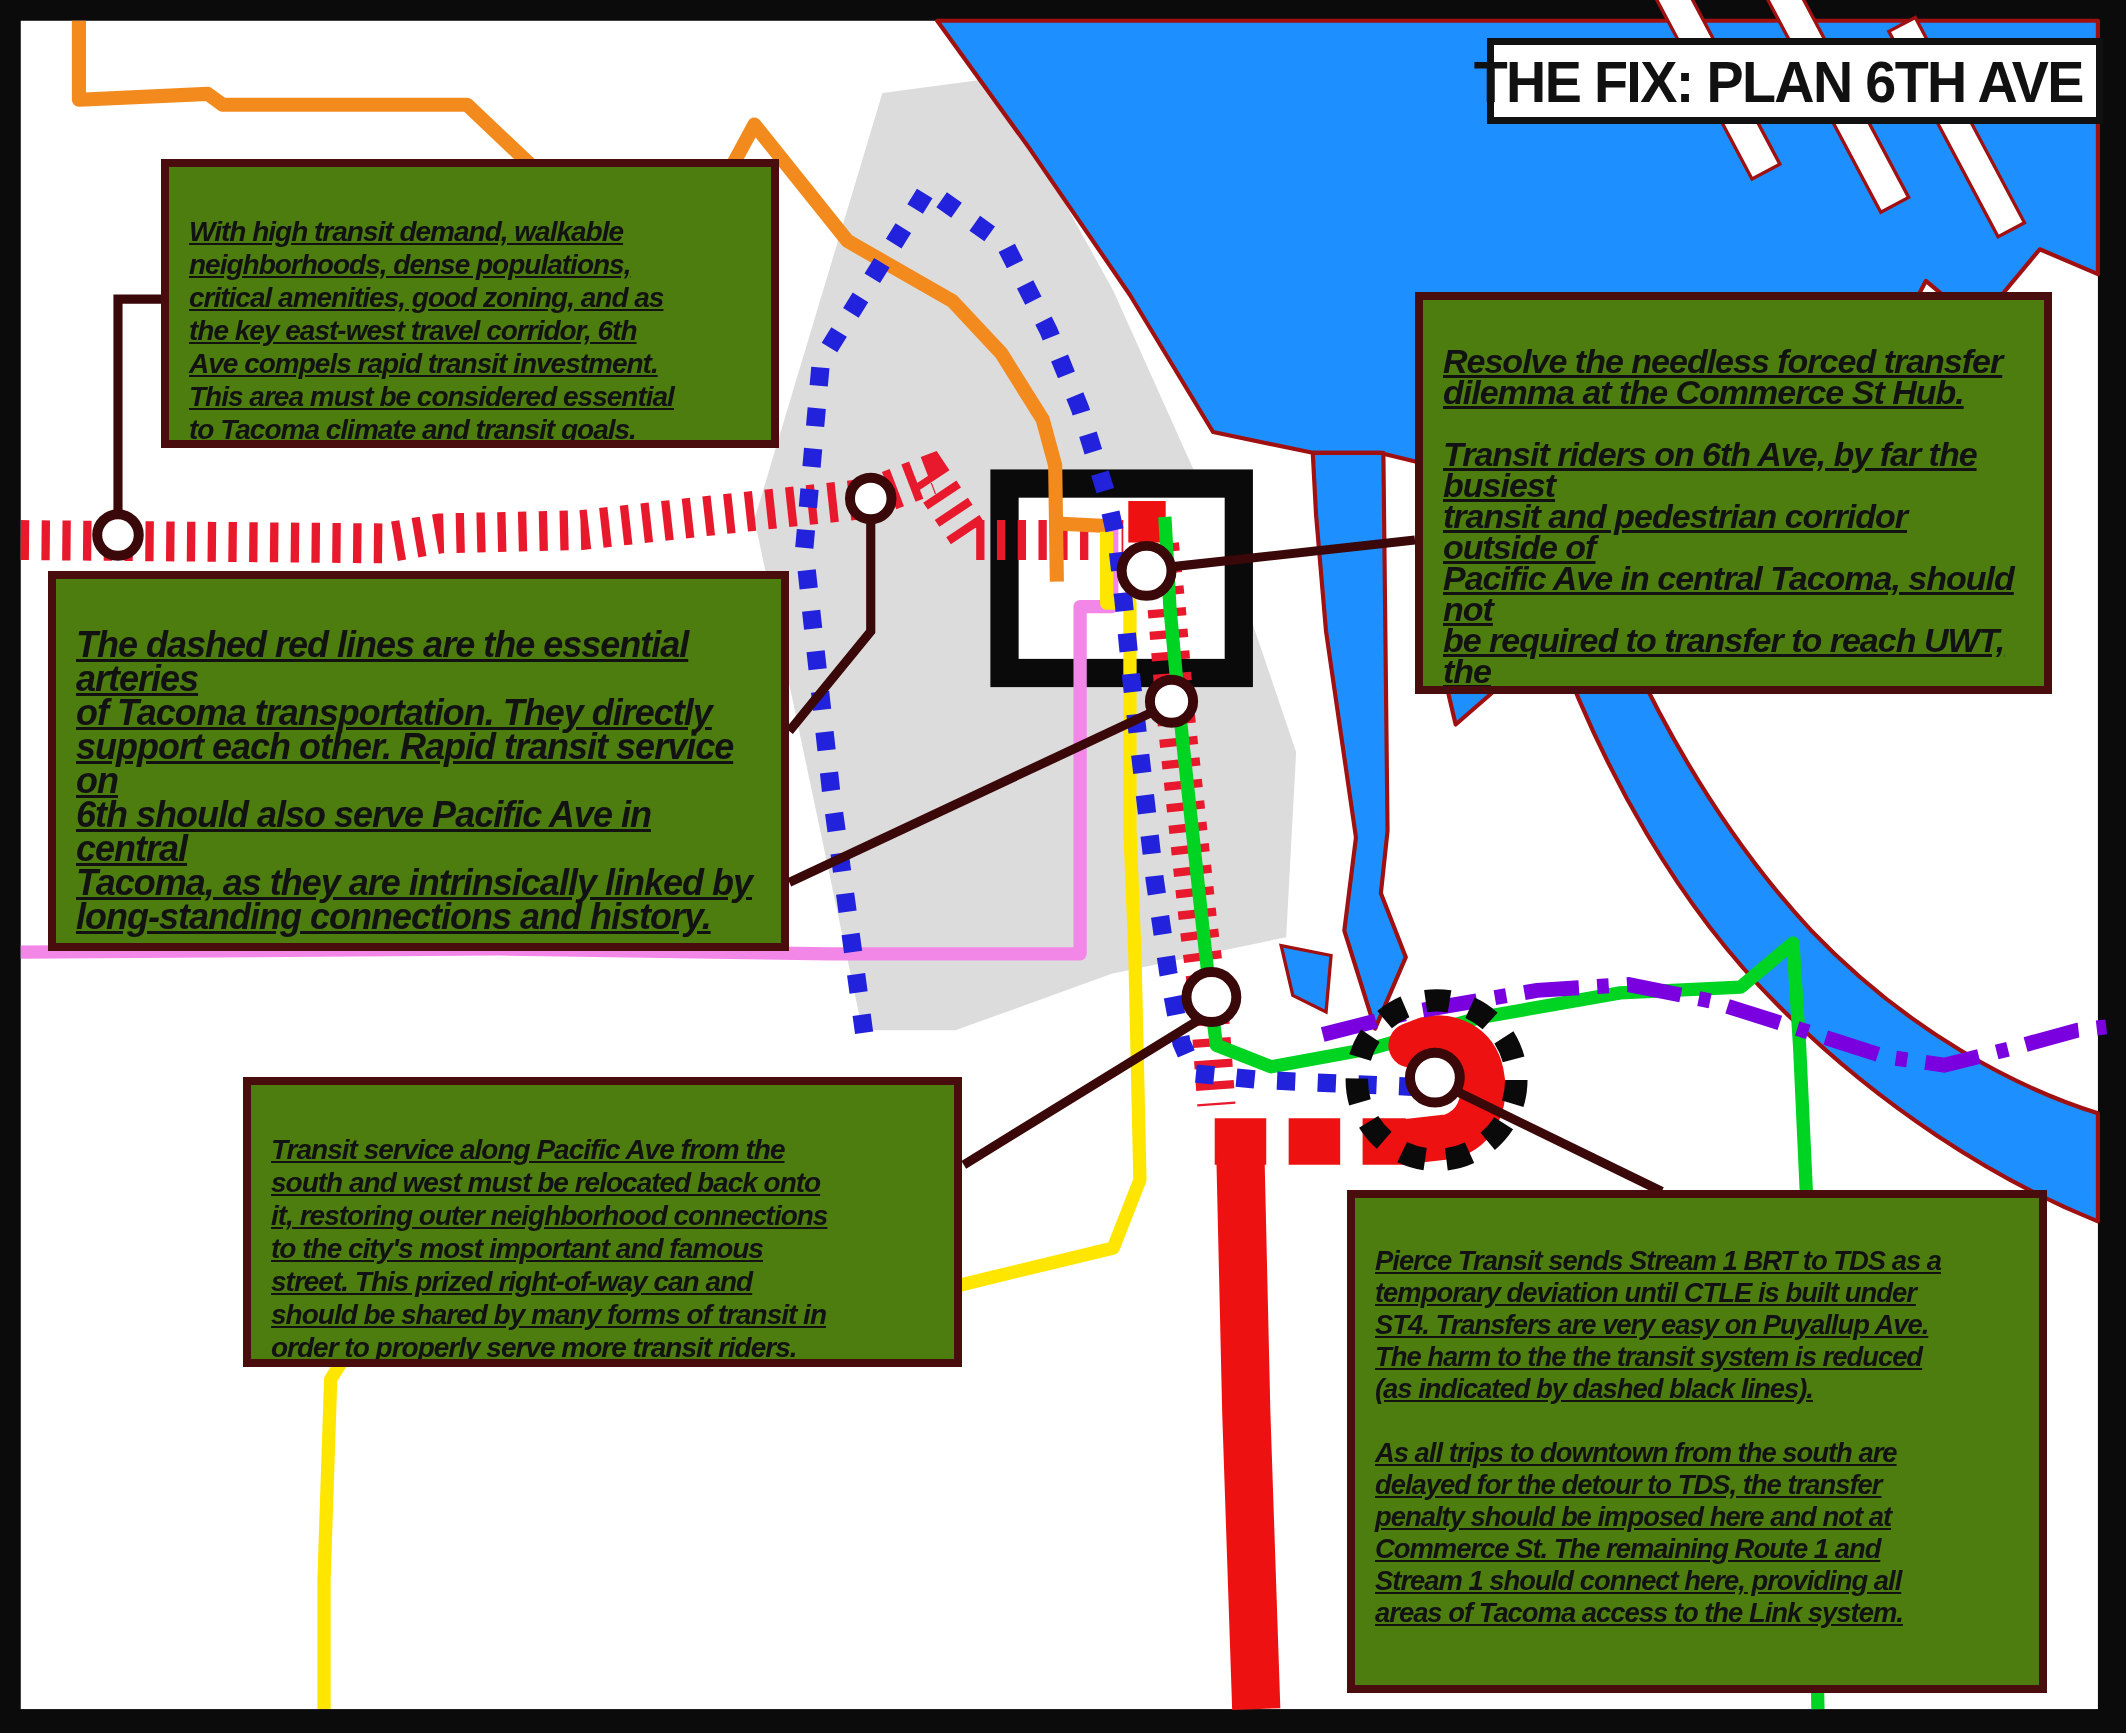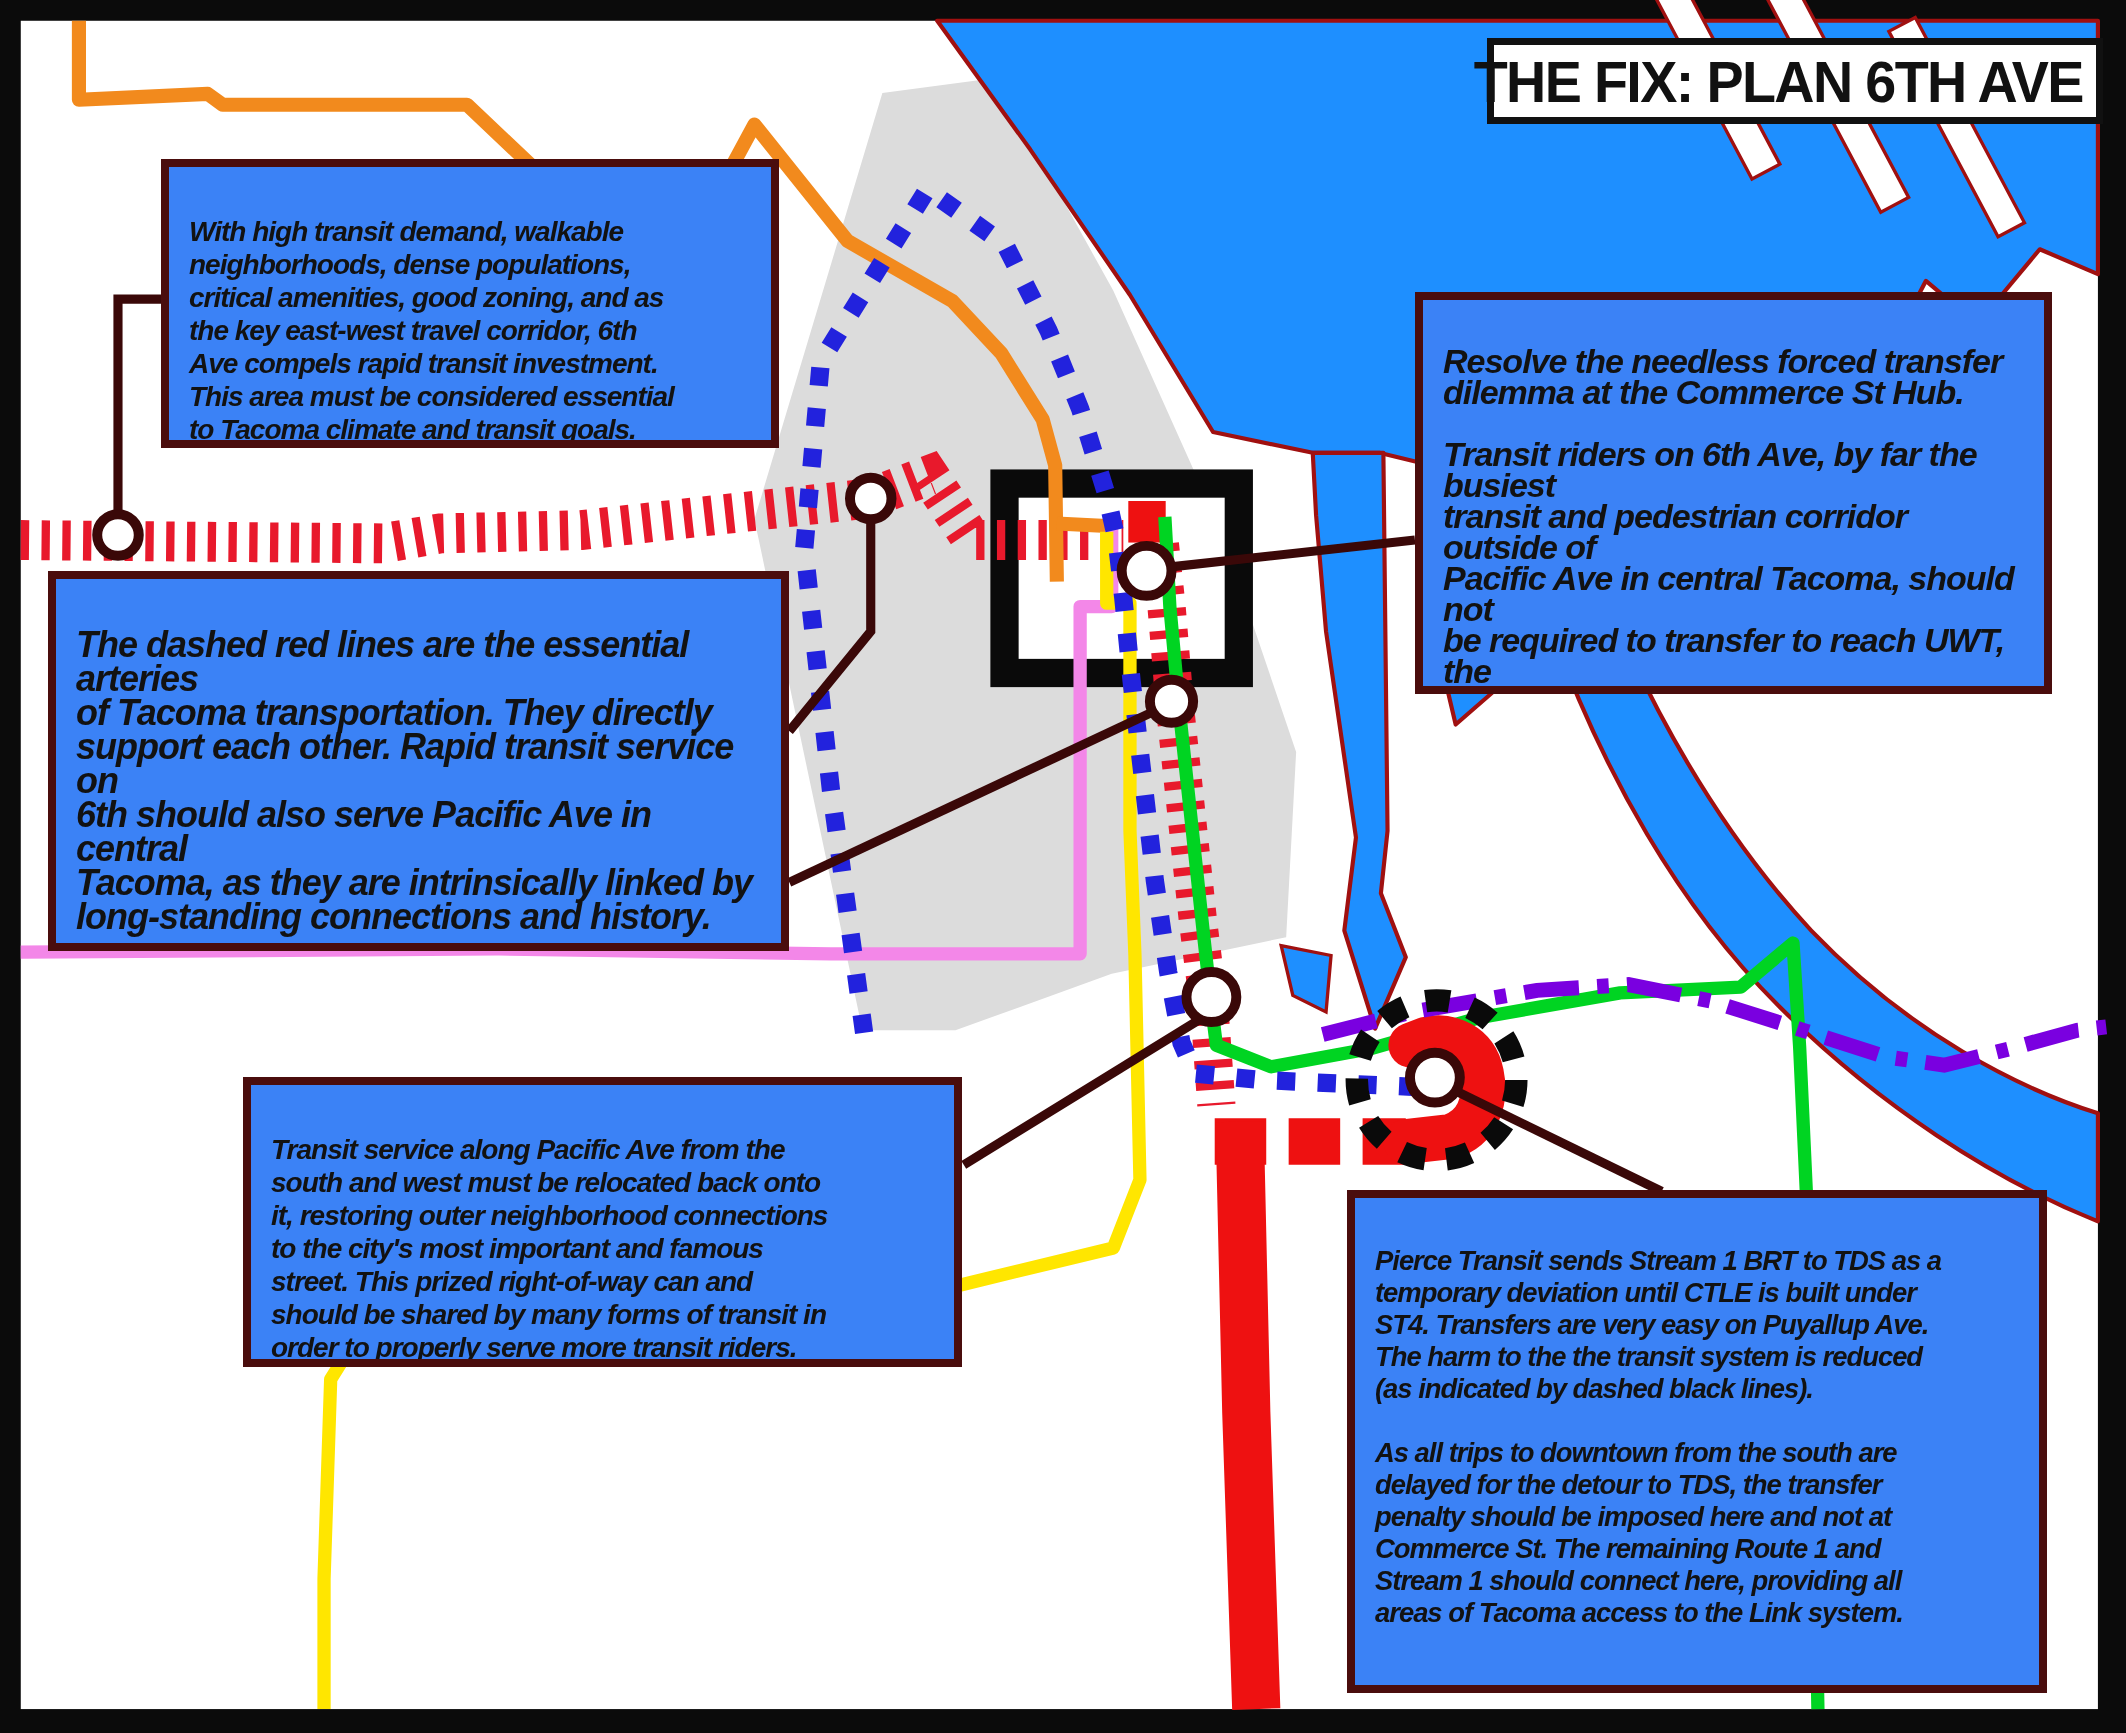--- a/index.html
+++ b/index.html
@@ -1,21 +1,21 @@
 <!DOCTYPE html>
 <html style="font-size:13.3px"><head>
 <meta charset="utf-8">
 <style>
   html,body{margin:0;padding:0;background:#000;}
   .stage{position:relative;width:2127px;height:1734px;background:#0b0b0b;overflow:hidden;
          font-family:"Liberation Sans","DejaVu Sans",sans-serif;}
   .map-canvas{position:absolute;left:0;top:0;width:2127px;height:1734px;}
-  .callout{position:absolute;background:#3b82f6;border:8.3px solid #4a0d0d;box-sizing:border-box;
+  .callout{position:absolute;background:#4d7c0f;border:8.3px solid #4a0d0d;box-sizing:border-box;
            color:#121212;font-weight:bold;font-style:italic;letter-spacing:-1px;
-           white-space:pre-line;overflow:hidden;}
+           white-space:pre-line;overflow:hidden;text-decoration:underline;}
   .callout .inner{padding:15px 20px;}
   #box-top-left   {left:161px;top:159px;width:618px;height:289px;font-size:28px;line-height:33px;}
   #box-mid-left   {left:48px;top:571px;width:741px;height:380px;font-size:36px;line-height:34px;}
   #box-right      {left:1415px;top:292px;width:637px;height:402px;font-size:34px;line-height:31px;}
   #box-bottom-left{left:243px;top:1033px;width:719px;height:290px;font-size:28px;line-height:33px;margin-top:44px;}
   #box-bottom-right{left:1327px;top:1190px;width:700px;height:503px;font-size:27.4px;line-height:32px;margin-left:20px;}
   .title-box{position:absolute;left:1487px;top:38px;width:616px;height:86px;background:#fff;
              border:7.5px solid #111;box-sizing:border-box;display:flex;align-items:center;justify-content:flex-end;}
   .title-box .t{font-size:58px;font-weight:bold;letter-spacing:-1.7px;color:#111;transform:scaleX(.96);white-space:nowrap;}
   .page-label{position:absolute;left:43px;top:1643px;font-size:60px;font-weight:bold;letter-spacing:-1.7px;}

